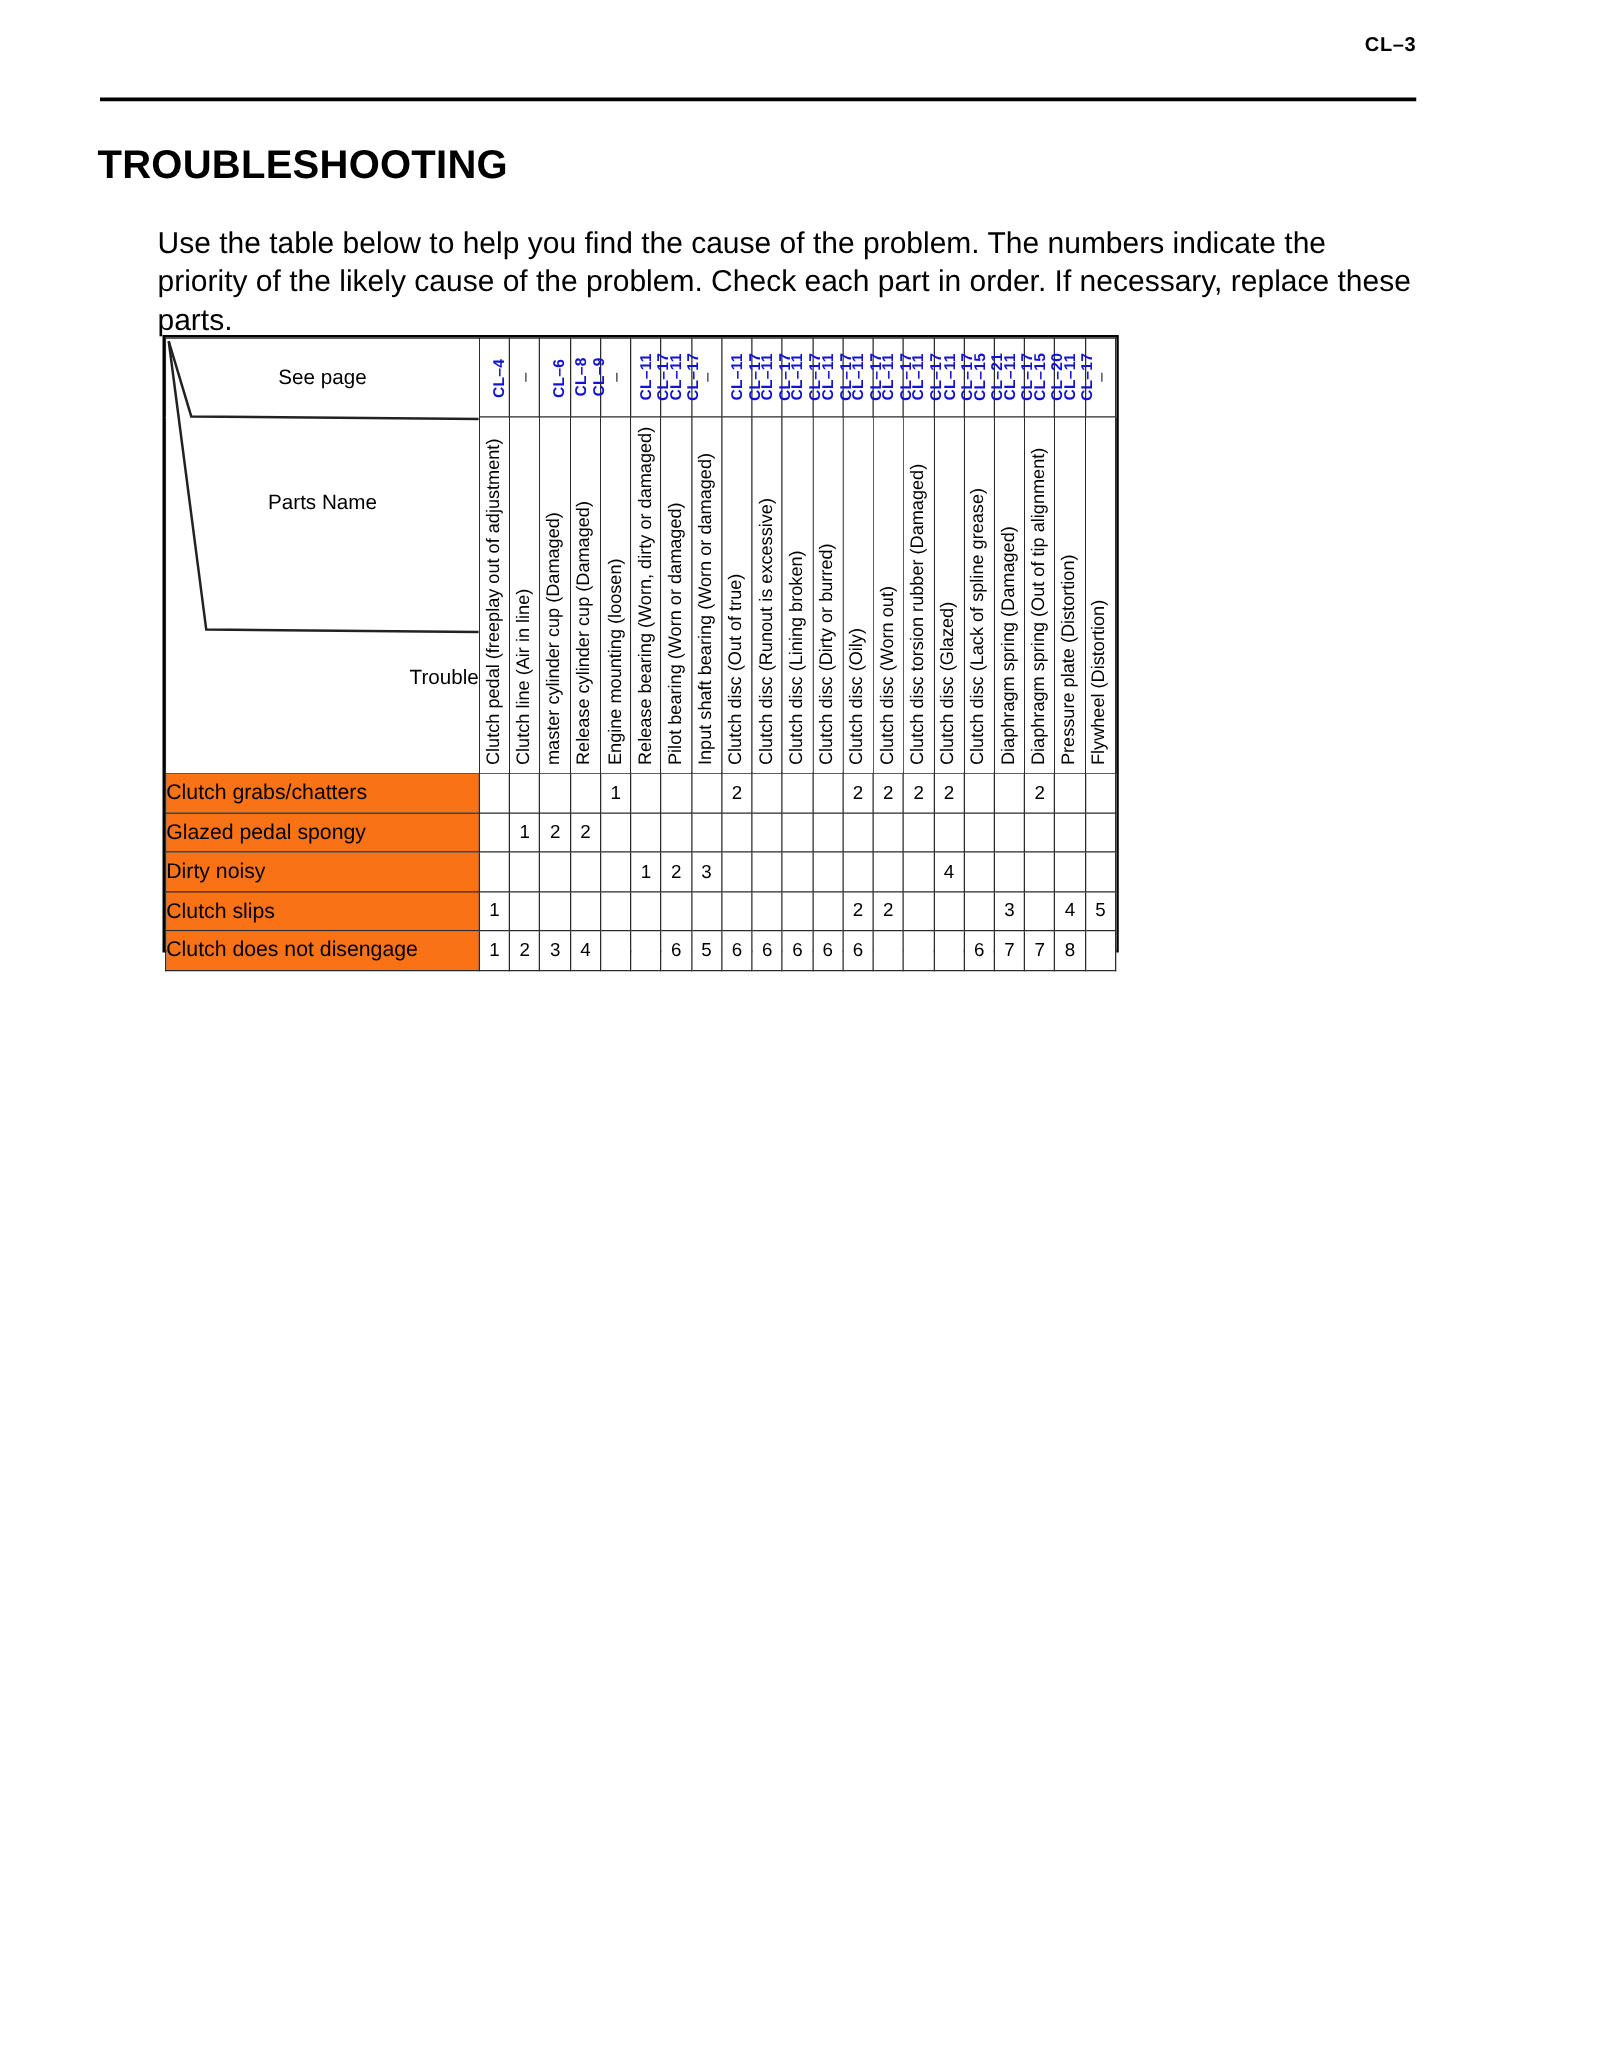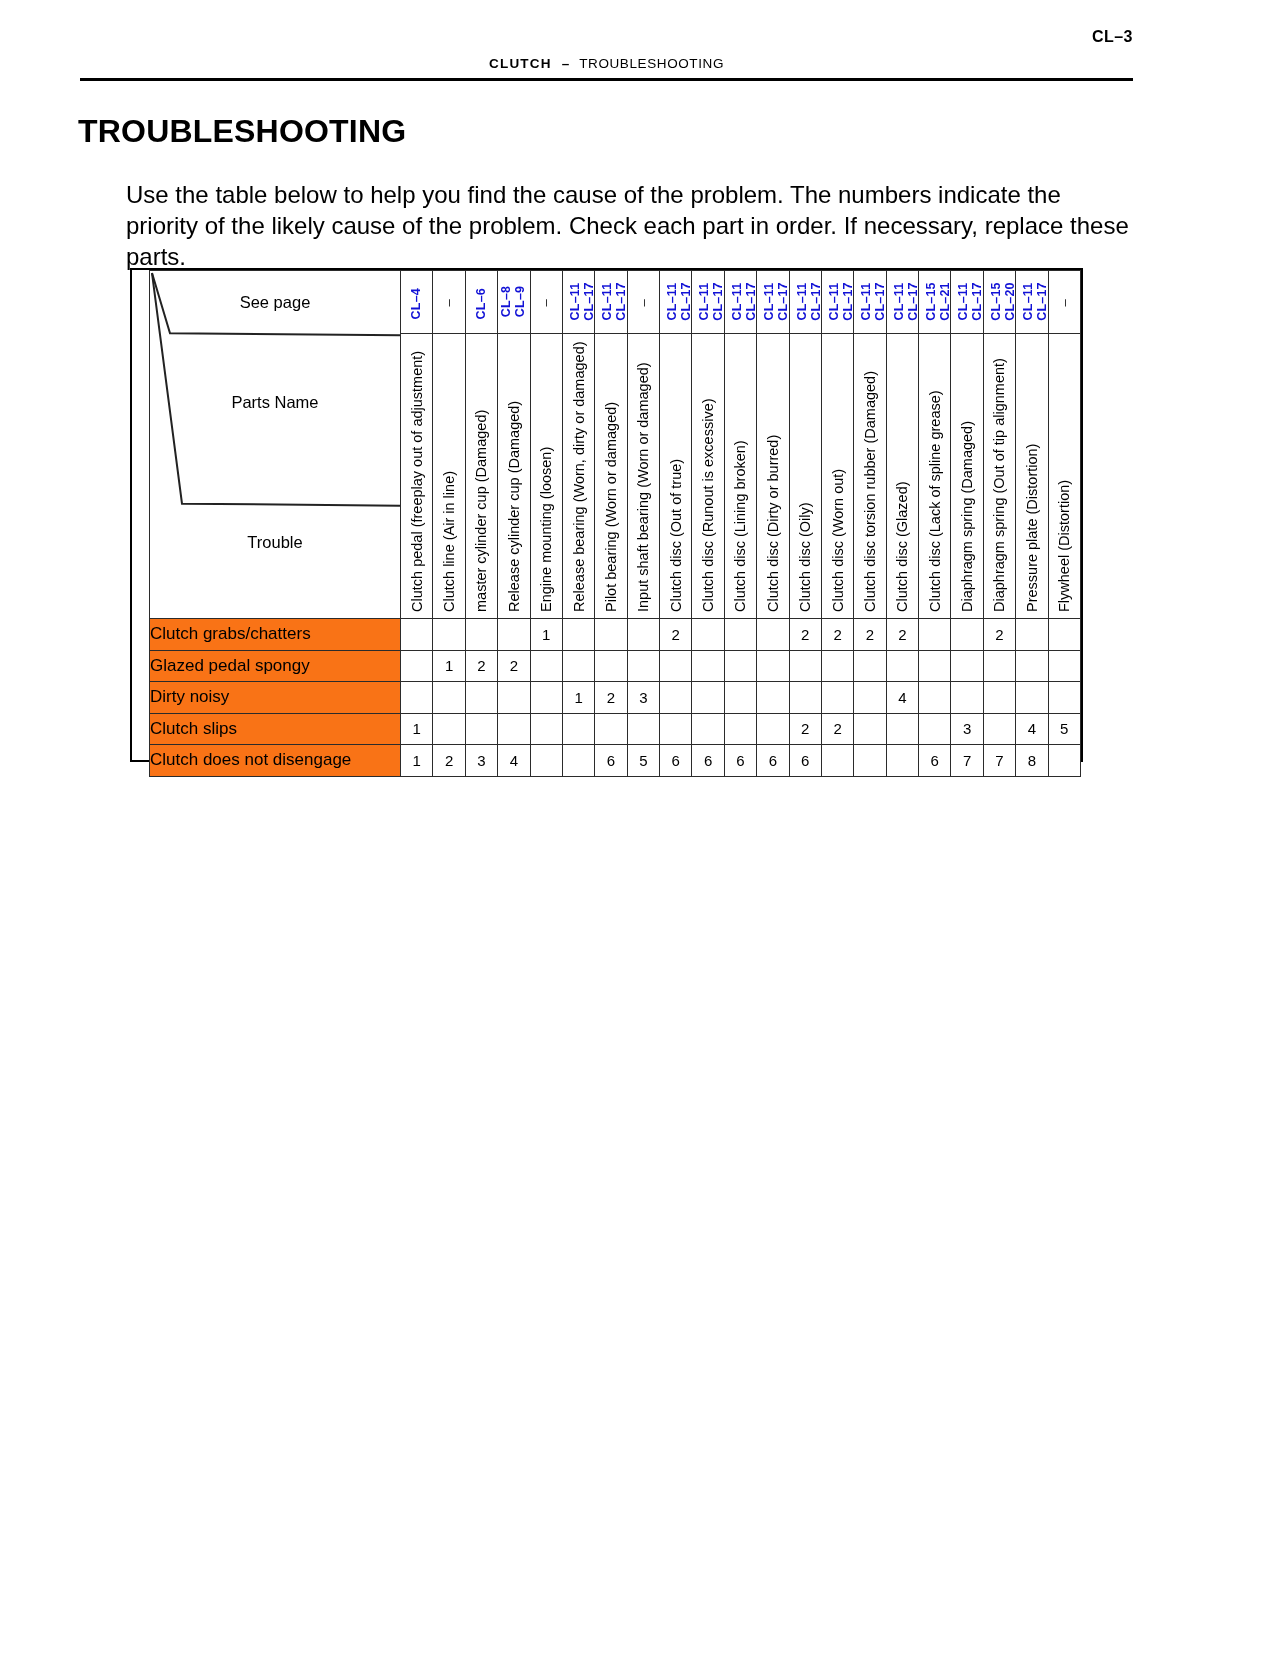--- a/index.html
+++ b/index.html
@@ -77,25 +77,24 @@
     width: 1010px;
     font-size: 24px;
     line-height: 31px;
   }
 
   
   #matrix {
     position: absolute;
     left: 130px;
     top: 268px;
-    width: 953px;
+    width: 765px;
     height: 494px;
     border: 2px solid #000;
     box-sizing: border-box;
-    padding-left: 17px;
   }
   #matrix table {
     border-collapse: collapse;
     width: 100%;
     height: 100%;
     table-layout: fixed;
   }
   #matrix td, #matrix th {
     border: 1px solid #2b2b2b;
     padding: 0;
@@ -122,21 +121,21 @@
     height: 100%;
   }
   .corner-lbl {
     position: absolute;
     width: 100%;
     text-align: center;
     font-size: 16.5px;
   }
   #lbl-seepage { top: 22px; }
   #lbl-parts  { top: 122px; }
-  #lbl-trouble{ top: 262px; }
+  #lbl-trouble{ top: 262px; text-align: right; }
 
   
   .refcell {
     height: 62px;
     text-align: center;
     vertical-align: middle;
     background: #fff;
   }
   .refrot {
     display: inline-block;
@@ -187,23 +186,20 @@
     font-weight: bold;
     background: #fff;
   }
   .rowsep-strong { border-top: 2px solid #000; }
 </style>
 </head>
 <body>
 
 <div id="page-header">
   <div id="page-number">CL–3</div>
-  <div id="header-center">
-    <span class="sys">CLUTCH</span><span class="dash">–</span><span class="sec">TROUBLESHOOTING</span>
-  </div>
 </div>
 <div id="header-rule"></div>
 
 <h1 id="doc-title">TROUBLESHOOTING</h1>
 <p id="intro">Use the table below to help you find the cause of the problem. The numbers indicate the priority of the likely cause of the problem. Check each part in order. If necessary, replace these parts.</p>
 
 <div id="matrix">
   <table>
     <tbody id="matrix-body">
 

